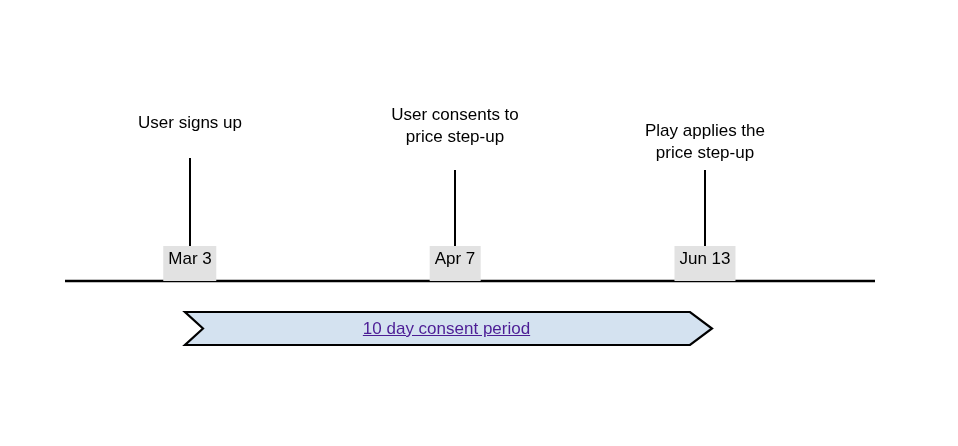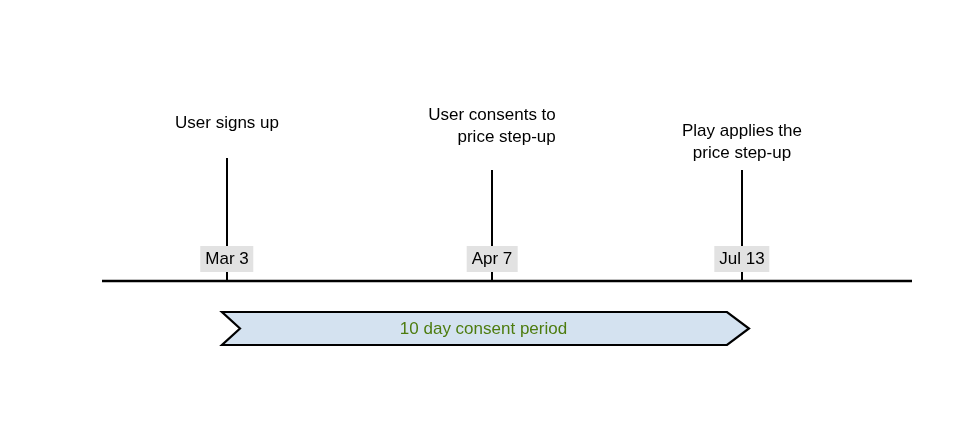--- a/index.html
+++ b/index.html
@@ -13,21 +13,20 @@
     position: relative;
     overflow: hidden;
     font-family: "Liberation Sans", sans-serif;
     color: #000000;
   }
   #timeline-figure {
     position: absolute;
     inset: 0;
     width: 784px;
     height: 446px;
-    margin-left: 37px;
   }
   .svg-layer {
     position: absolute;
     top: 0;
     left: 0;
     width: 958px;
     height: 446px;
   }
   .axis-line {
     stroke: #000000;
@@ -59,57 +58,58 @@
     color: #000000;
     white-space: pre;
     transform: translateX(-50%);
   }
   .date-chip {
     position: absolute;
     font-size: 17px;
     line-height: 21px;
     color: #000000;
     background: #e2e2e2;
-    padding: 2px 5px 3px 5px;
+    padding: 2px 5px 12px 5px;
     white-space: nowrap;
     transform: translateX(-50%);
   }
   .banner-label {
     position: absolute;
     font-size: 17px;
     line-height: 20px;
-    color: #4d7c0f;
+    color: #4c1d95;
     white-space: nowrap;
     transform: translate(-50%, -50%);
     text-align: center;
+    text-decoration: underline;
   }
 </style>
 </head>
 <body>
 
 <div id="timeline-figure">
 
   <svg class="svg-layer" viewBox="0 0 958 446">
     <line id="axis-line" class="axis-line" x1="65" y1="281" x2="875" y2="281" stroke="#000000"></line>
 
     <line class="tick-line" id="tick-0" x1="190" y1="158" x2="190" y2="281" stroke="#000000"></line>
     <line class="tick-line" id="tick-1" x1="455" y1="170" x2="455" y2="281" stroke="#000000"></line>
     <line class="tick-line" id="tick-2" x1="705" y1="170" x2="705" y2="281" stroke="#000000"></line>
 
     <polygon id="banner-shape" class="banner-shape" points="185,312 690,312 712,328.5 690,345 185,345 203,328.5" fill="#d4e2f0" stroke="#000000"></polygon>
   </svg>
 
   <div class="html-layer">
 
     <div class="event-caption" id="caption-0" style="left: 190px; top: 112px;">User signs up</div>
-    <div class="event-caption" id="caption-1" style="left: 455px; top: 104px; text-align: right;">User consents to
+    <div class="event-caption" id="caption-1" style="left: 455px; top: 104px;">User consents to
 price step-up</div>
     <div class="event-caption" id="caption-2" style="left: 705px; top: 120px;">Play applies the
 price step-up</div>
 
     <div class="date-chip" id="chip-0" style="left: 190px; top: 246px; background: rgb(226, 226, 226);">Mar 3</div>
     <div class="date-chip" id="chip-1" style="left: 455px; top: 246px; background: rgb(226, 226, 226);">Apr 7</div>
-    <div class="date-chip" id="chip-2" style="left: 705px; top: 246px; background: rgb(226, 226, 226);">Jul 13</div>
+    <div class="date-chip" id="chip-2" style="left: 705px; top: 246px; background: rgb(226, 226, 226);">Jun 13</div>
 
     <div class="banner-label" id="banner-label" style="left: 446.5px; top: 328.5px;">10 day consent period</div>
 
   </div>
 </div>
 
 </body></html>

